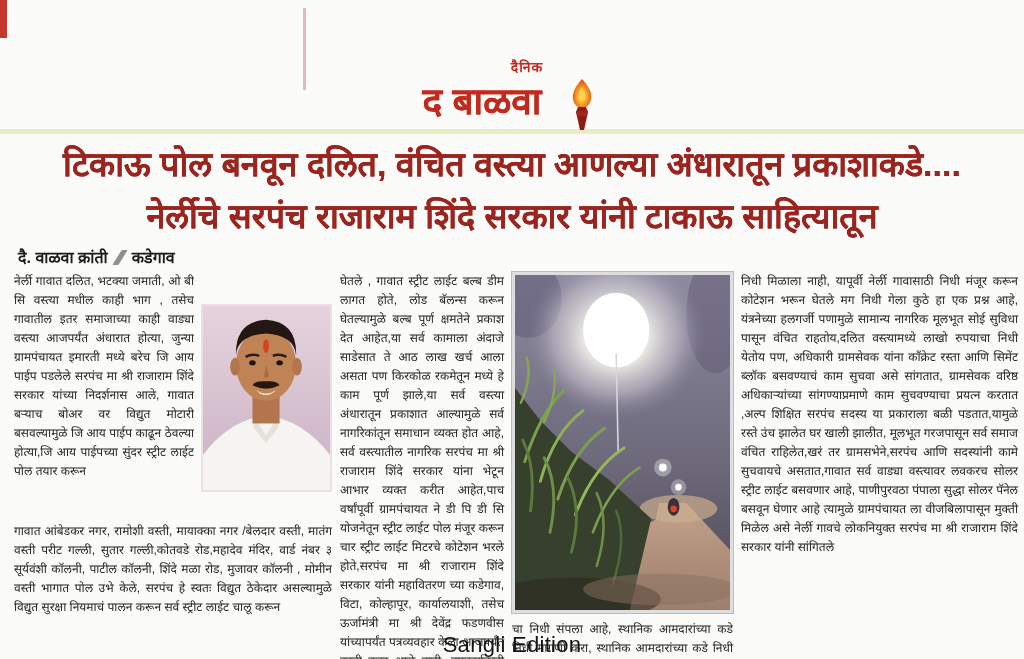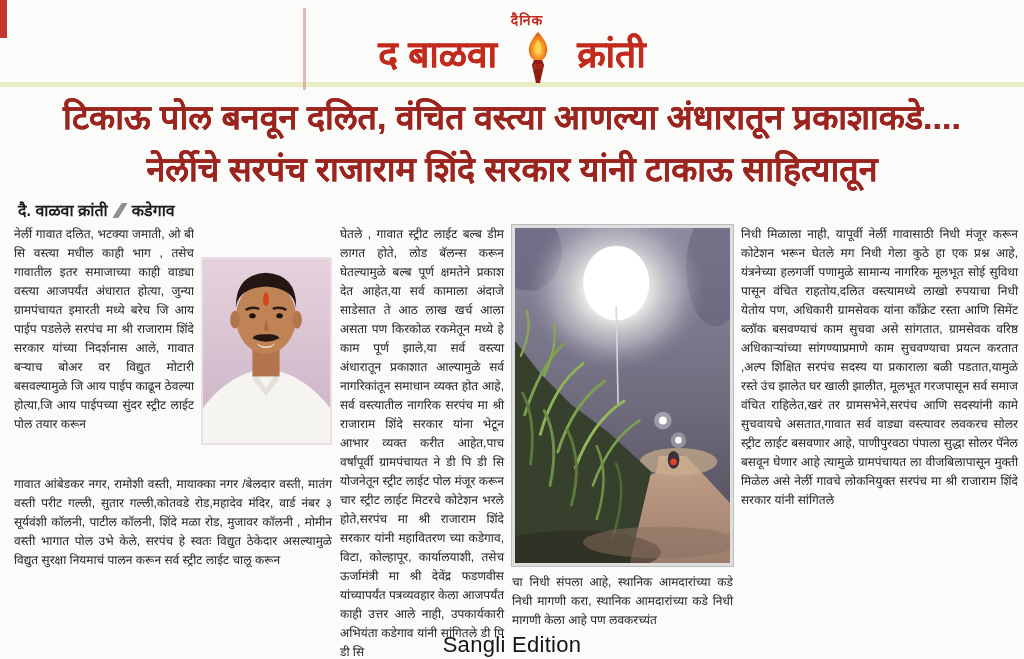--- a/index.html
+++ b/index.html
@@ -5,21 +5,21 @@
   * { margin:0; padding:0; box-sizing:border-box; }
   html,body { background:#e9e9e7; }
   .page {
     position:relative; width:1024px; height:659px; margin:0 auto;
     background:#fbfbf9; overflow:hidden;
     font-family:"Liberation Sans","DejaVu Sans",sans-serif; color:#222;
   }
   
   .edge-mark { position:absolute; left:0; top:0; width:7px; height:38px; background:#c4372c; }
   .fold-line { position:absolute; left:303px; top:8px; width:3px; height:82px; background:rgba(206,130,140,.55); }
-  .masthead { padding-top:10px; text-align:center; }
+  .masthead { padding-top:10px; text-align:center;margin-top:47px; }
   .masthead .tagline { font-size:14px; font-weight:bold; color:#c22a1d; letter-spacing:1px; margin-left:30px; }
   .masthead .title-row { display:inline-flex; align-items:center; gap:20px; margin-top:-2px; }
   .masthead .title { font-size:37px; font-weight:bold; color:#c22a1d; text-shadow:0 0 .4px #c22a1d; }
   .torch { width:34px; height:52px; margin:0 2px -8px 4px; }
   .rule { height:5px; background:#e9edc4; margin-top:4px; }
   
   .headline { text-align:center; padding:4px 18px 0 18px; color:#9c241e; font-weight:bold;
               font-size:34px; line-height:52px; text-shadow:0 0 .5px #9c241e; }
   
   .byline { display:flex; align-items:center; gap:9px; margin:4px 0 2px 18px;
@@ -65,21 +65,20 @@
                 <stop offset="55%" stop-color="#f59321"></stop>
                 <stop offset="100%" stop-color="#d8480f"></stop>
             </radialGradient>
           </defs>
           <path d="M17 1 C24 9 27 14 26 21 C25 27 21 30 17 30 C13 30 9 27 8 21 C7 14 11 8 17 1 Z" fill="url(#fl)"></path>
           <path d="M17 9 C20 14 21 17 20 21 C19 24 15 24 14 21 C13 17 14 13 17 9 Z" fill="#ffd34d"></path>
           <path d="M13 29 L21 29 L23 34 L19 52 L15 52 L11 34 Z" fill="#8e1c12"></path>
           <path d="M11 33 L23 33 L22 38 L12 38 Z" fill="#a3271a"></path>
         </svg>
       </span>
-      <span class="title">क्रांती</span>
     </div>
   </header>
 
   <div class="rule"></div>
 
   <h1 class="headline">
     <div>टिकाऊ पोल बनवून दलित, वंचित वस्त्या आणल्या अंधारातून प्रकाशाकडे....</div>
     <div>नेर्लीचे सरपंच राजाराम शिंदे सरकार यांनी टाकाऊ साहित्यातून</div>
   </h1>
 

